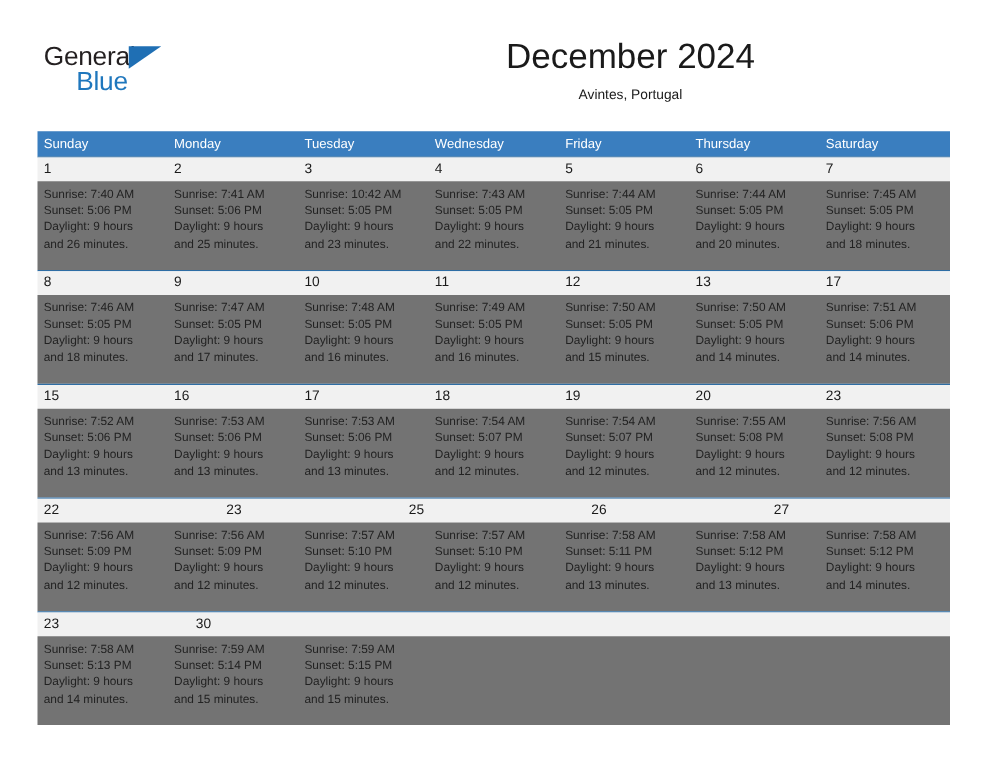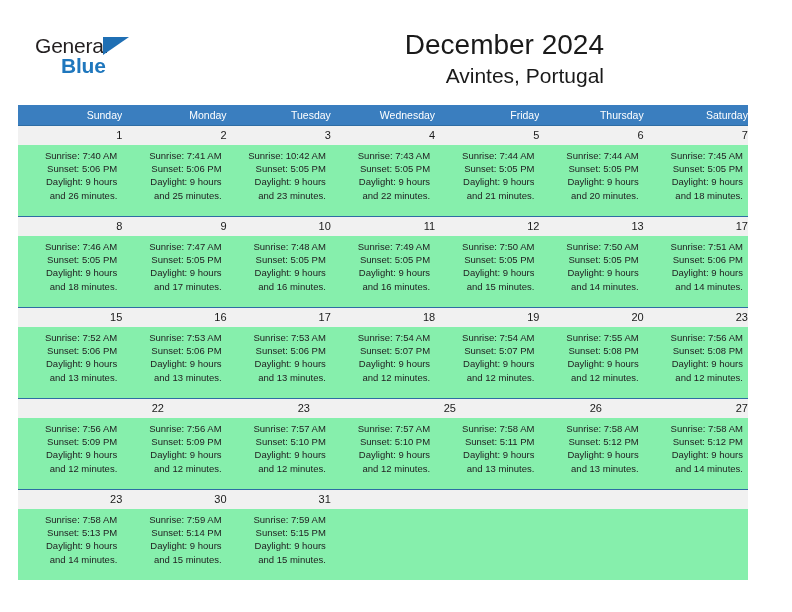--- a/index.html
+++ b/index.html
@@ -48,21 +48,20 @@
     line-height: 24px;
   }
   .brand-blue {
     position: absolute;
     left: 26px;
     top: 20px;
     font-size: 21px;
     letter-spacing: -0.2px;
     color: #1f77bd;
     line-height: 24px;
-    font-weight: bold;
   }
   .brand-flag {
     position: absolute;
     left: 68px;
     top: 3px;
     width: 0;
     height: 0;
     border-left: 26px solid #1f6fb4;
     border-bottom: 18px solid transparent;
   }
@@ -75,34 +74,34 @@
   }
   .cal-title {
     font-size: 28px;
     font-weight: normal;
     color: #1a1a1a;
     line-height: 34px;
     white-space: nowrap;
   }
   .cal-subtitle {
     margin-top: 5px;
-    font-size: 21px;
+    font-size: 11px;
     font-weight: normal;
     color: #1a1a1a;
     line-height: 18px;
     white-space: nowrap;
+    text-align: center;
   }
 
   
   .calendar {
     position: absolute;
-    left: 18px;
+    left: 30px;
     top: 105px;
     width: 730px;
-    text-align: right;
   }
 
   .weekday-row {
     display: flex;
     background: #3a7ebf;
     height: 20px;
   }
   .weekday {
     flex: 1 1 0;
     min-width: 0;
@@ -133,21 +132,21 @@
     font-size: 11px;
     line-height: 19px;
     padding-left: 5px;
     box-sizing: border-box;
     color: #1a1a1a;
   }
 
   .detail-row {
     display: flex;
     height: 71px;
-    background: #86efac;
+    background: #737373;
   }
   .detail {
     flex: 1 1 0;
     min-width: 0;
     padding: 4px 5px 0 5px;
     box-sizing: border-box;
     font-size: 9.5px;
     line-height: 13.2px;
     color: #222222;
   }
@@ -408,21 +407,20 @@
           <div>Daylight: 9 hours</div>
           <div>and 14 minutes.</div>
         </div>
       </div>
     </div>
 
     <div class="week">
       <div class="daynum-row">
         <div class="daynum">23</div>
         <div class="daynum">30</div>
-        <div class="daynum">31</div>
         <div class="daynum"></div>
         <div class="daynum"></div>
         <div class="daynum"></div>
         <div class="daynum"></div>
       </div>
       <div class="detail-row">
         <div class="detail">
           <div>Sunrise: 7:58 AM</div>
           <div>Sunset: 5:13 PM</div>
           <div>Daylight: 9 hours</div>

